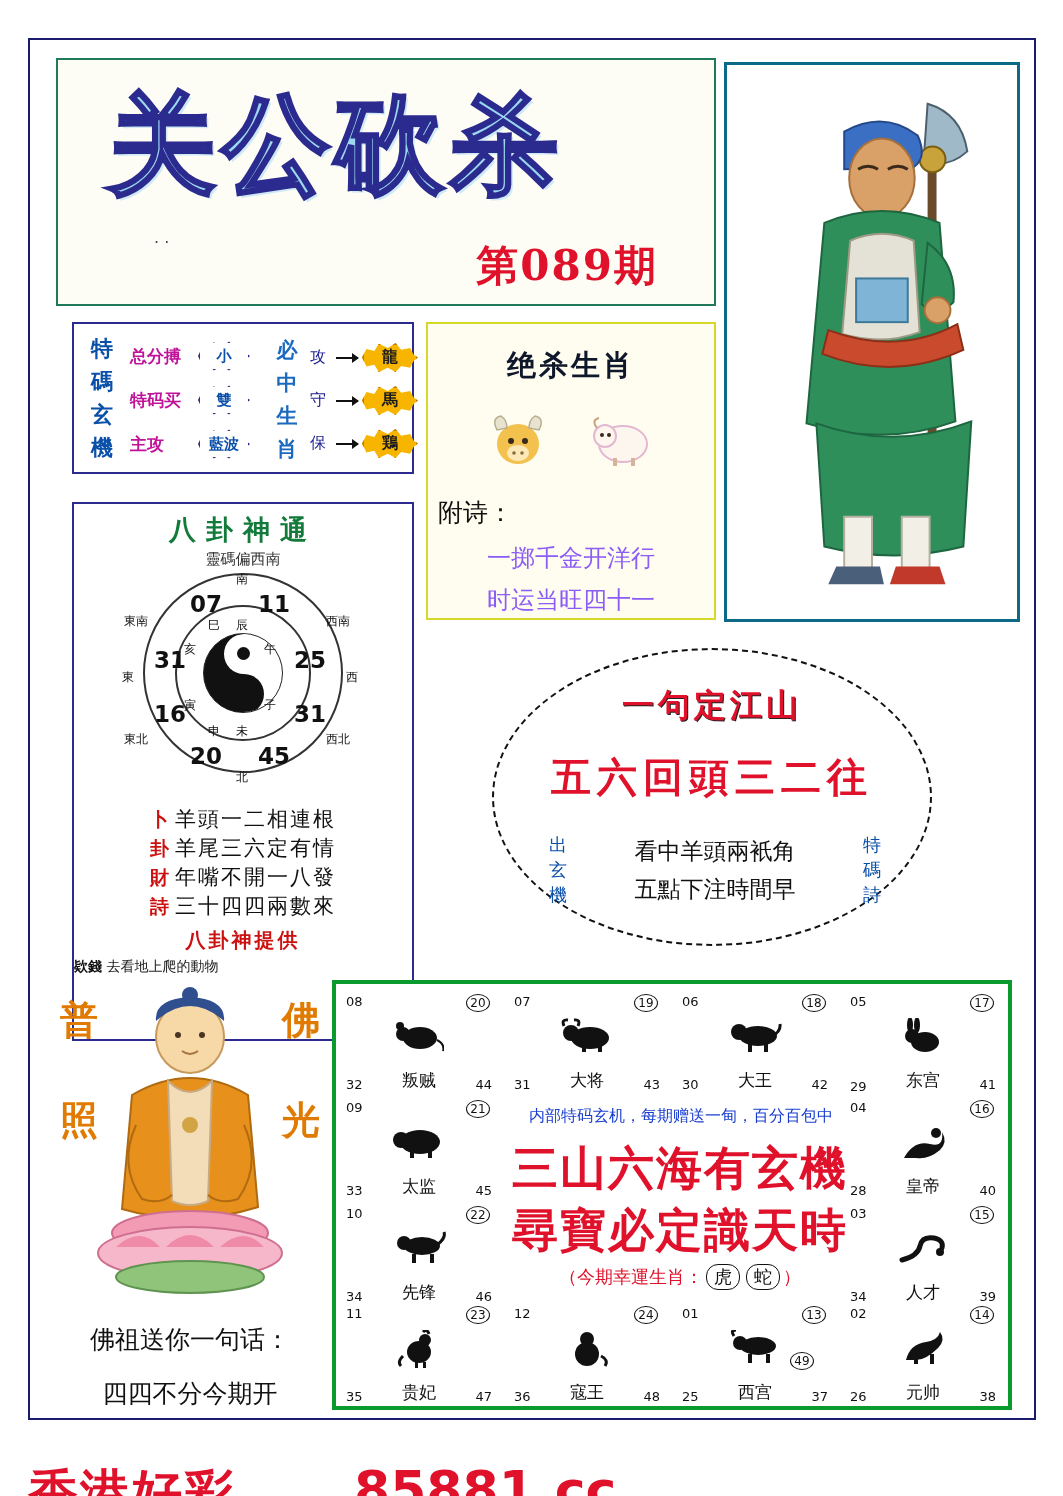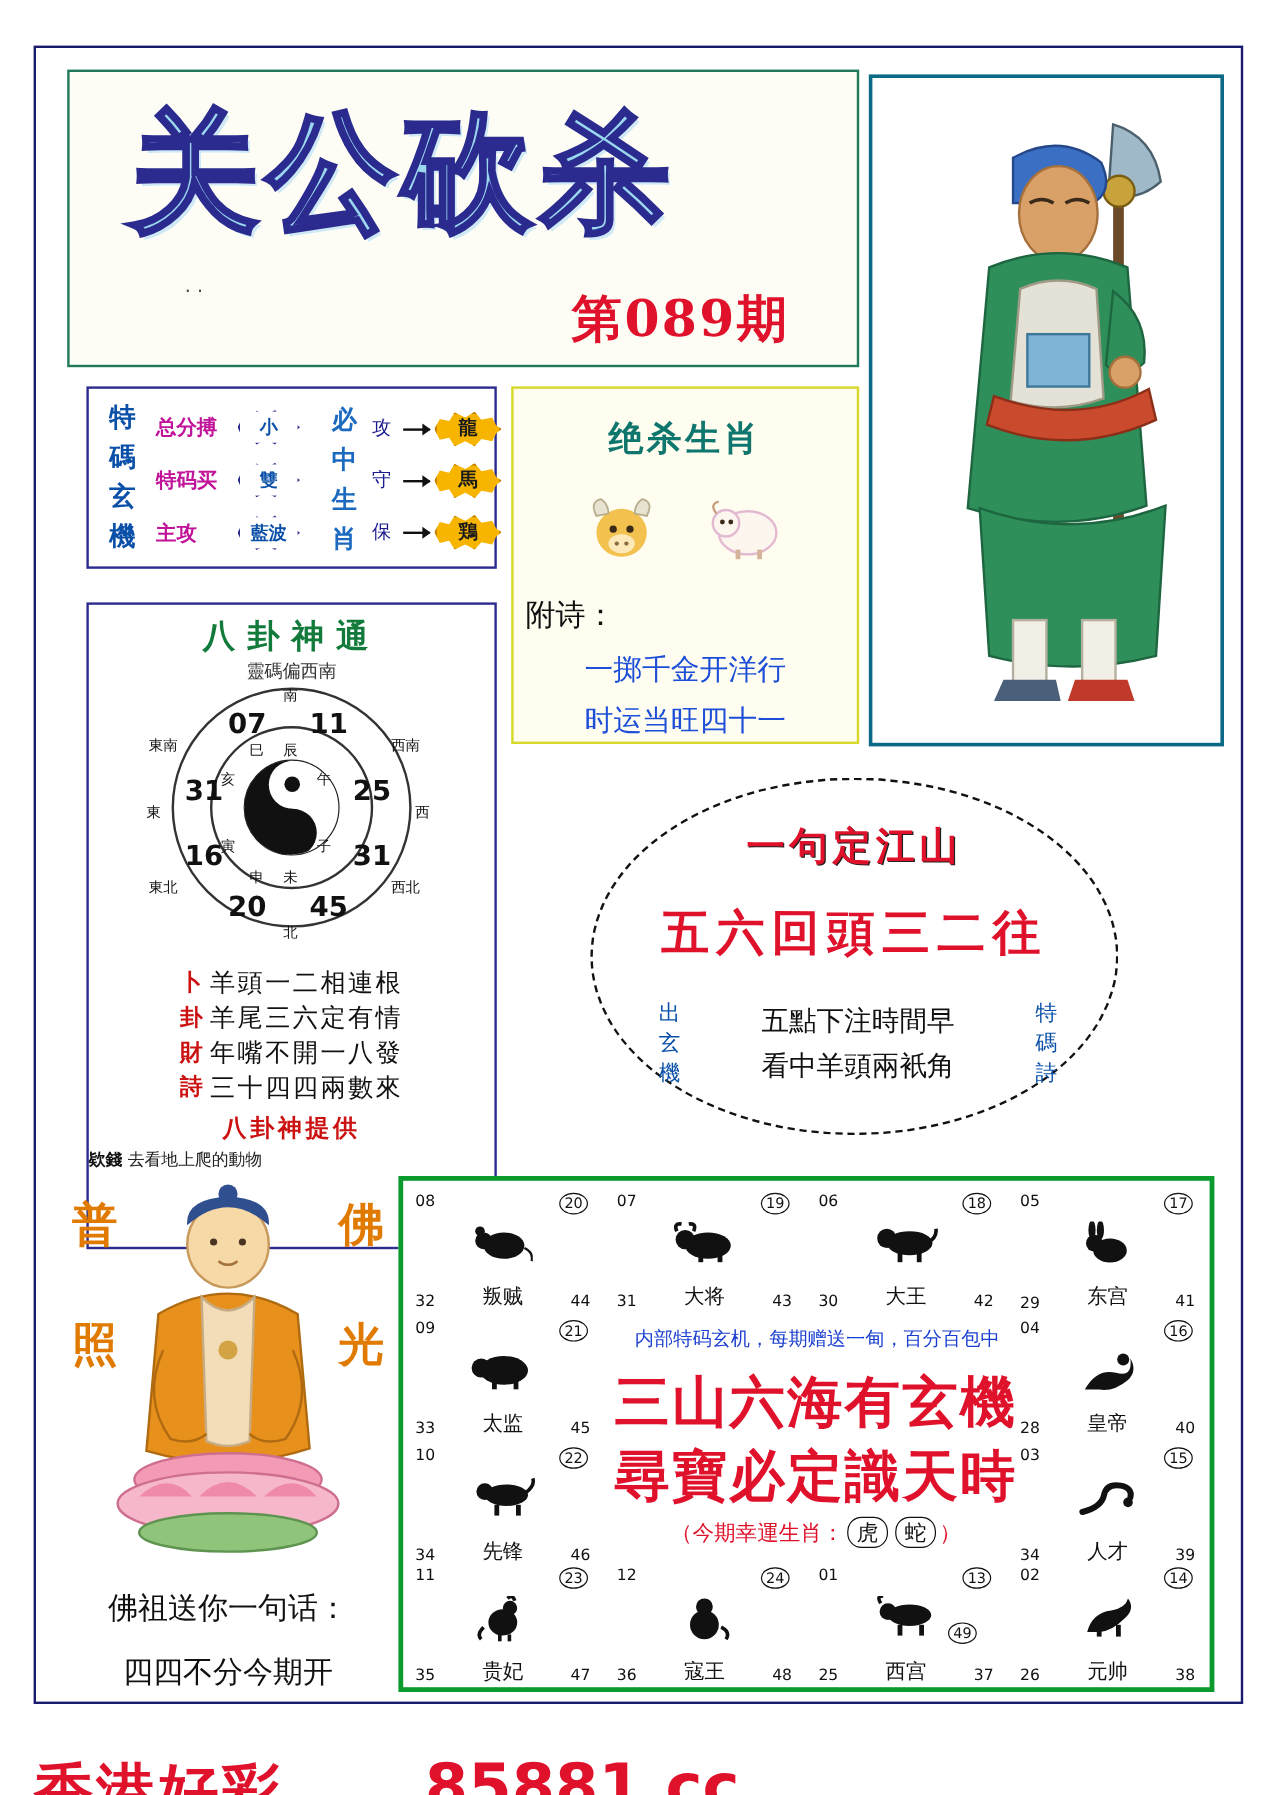--- a/index.html
+++ b/index.html
@@ -93,25 +93,25 @@
     clip-path:polygon(0% 50%,8% 22%,22% 28%,30% 4%,46% 18%,60% 2%,70% 24%,86% 18%,92% 40%,100% 50%,92% 62%,86% 84%,70% 78%,60% 98%,46% 84%,30% 98%,22% 74%,8% 80%);
   }
 
   
   .juesha {
     position:absolute; left:426px; top:322px; width:290px; height:298px;
     border:2px solid #d8d82a; background:#fffdf0;
   }
   .juesha-title {
     text-align:center; margin-top:22px; font-size:29px; font-weight:bold;
-    color:#0f766e; letter-spacing:3px;
+    color:#0f172a; letter-spacing:3px;
   }
   .juesha-animals { display:flex; justify-content:center; gap:34px; margin-top:22px; }
   .fushi { margin-top:26px; margin-left:10px; font-size:25px; color:#111; }
-  .fushi-lines { margin-top:8px; font-size:24px; color:#1d4ed8; line-height:42px; text-align:center; }
+  .fushi-lines { margin-top:8px; font-size:24px; color:#8b5cf6; line-height:42px; text-align:center; }
 
   
   .bagua {
     position:absolute; left:72px; top:502px; width:342px; height:539px;
     border:2px solid #2b2b8f; background:#fff;
   }
   .bagua-title {
     text-align:center; margin-top:8px; font-size:27px; font-weight:bold;
     color:#127a3a; letter-spacing:10px;
   }
@@ -406,22 +406,22 @@
       <div>出</div>
       <div>玄</div>
       <div>機</div>
     </div>
     <div class="oval-side-r">
       <div>特</div>
       <div>碼</div>
       <div>詩</div>
     </div>
     <div class="oval-lines">
+      <div>看中羊頭兩衹角</div>
       <div>五點下注時間早</div>
-      <div>看中羊頭兩衹角</div>
     </div>
   </div>
 
   <div class="buddha-wrap">
     <div class="pu">普</div>
     <div class="zhao">照</div>
     <div class="fo">佛</div>
     <div class="guang">光</div>
     <svg width="268" height="330" viewBox="0 0 268 330" style="position:absolute;left:0;top:0">
 

